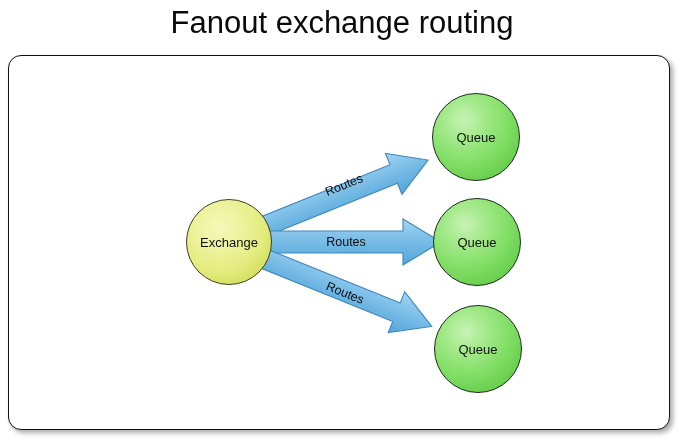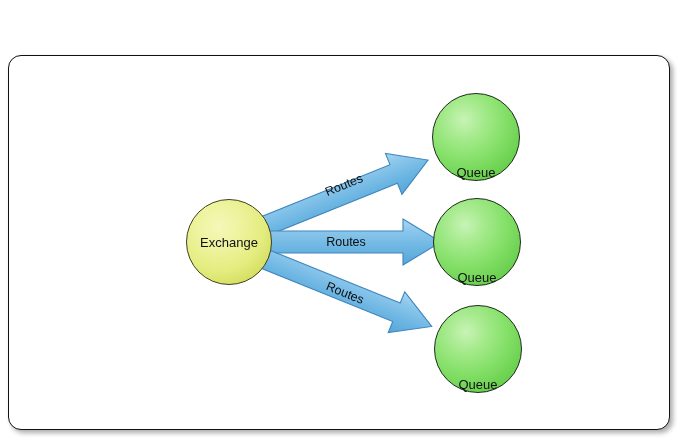--- a/index.html
+++ b/index.html
@@ -95,39 +95,39 @@
   }
   .node-queue {
     border: 1.3px solid #1b2b1b;
     background:
       radial-gradient(circle at 36% 30%,
         #c8f3b6 0%,
         #a5ea8c 24%,
         #85e069 50%,
         #68cf4d 78%,
         #4fbd3b 100%);
-    align-items: flex-end;
   }
 
   
   .edge-label {
     position: absolute;
     font-size: 12.5px;
     color: #0d0d0d;
     font-family: "Liberation Sans", sans-serif;
     white-space: nowrap;
     transform-origin: 50% 50%;
     pointer-events: none;
   }
 </style>
 </head>
 <body>
 
 <div id="canvas">
 
+  <div id="title">Fanout exchange routing</div>
 
   <div id="frame"></div>
 
   <div id="stage">
 
     <svg class="arrows" viewBox="0 0 684 444">
       <defs>
         <linearGradient id="arrGradTop" x1="0" y1="0" x2="0" y2="1">
           <stop offset="0%" stop-color="#a9d8f2"></stop>
           <stop offset="22%" stop-color="#8ec8ec"></stop>

